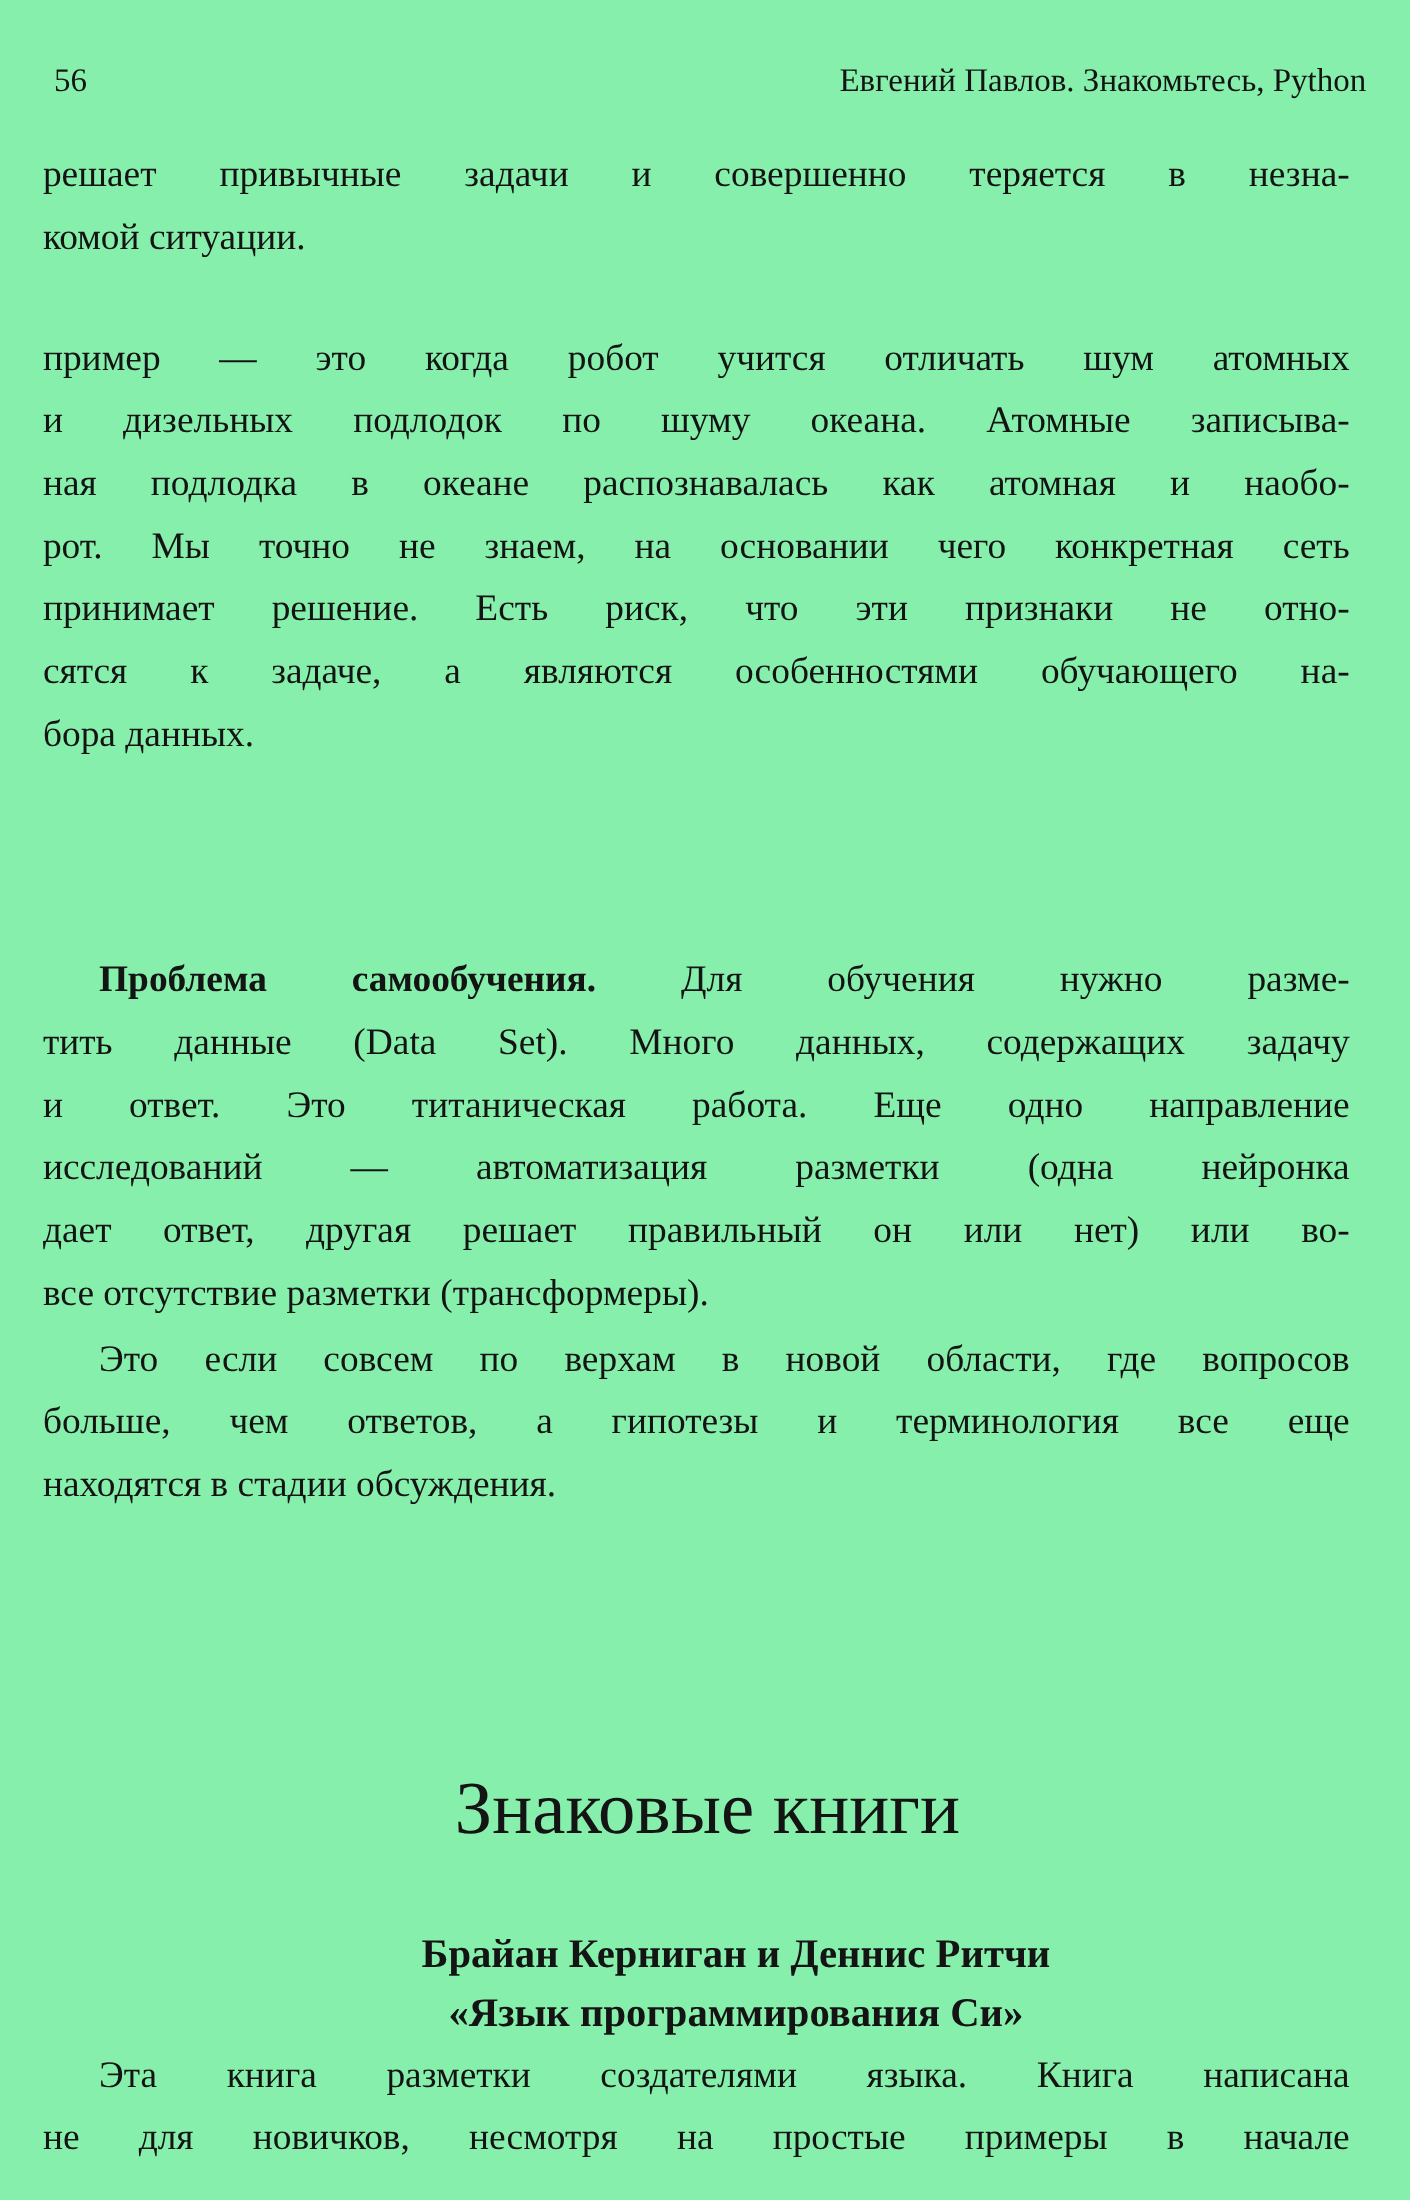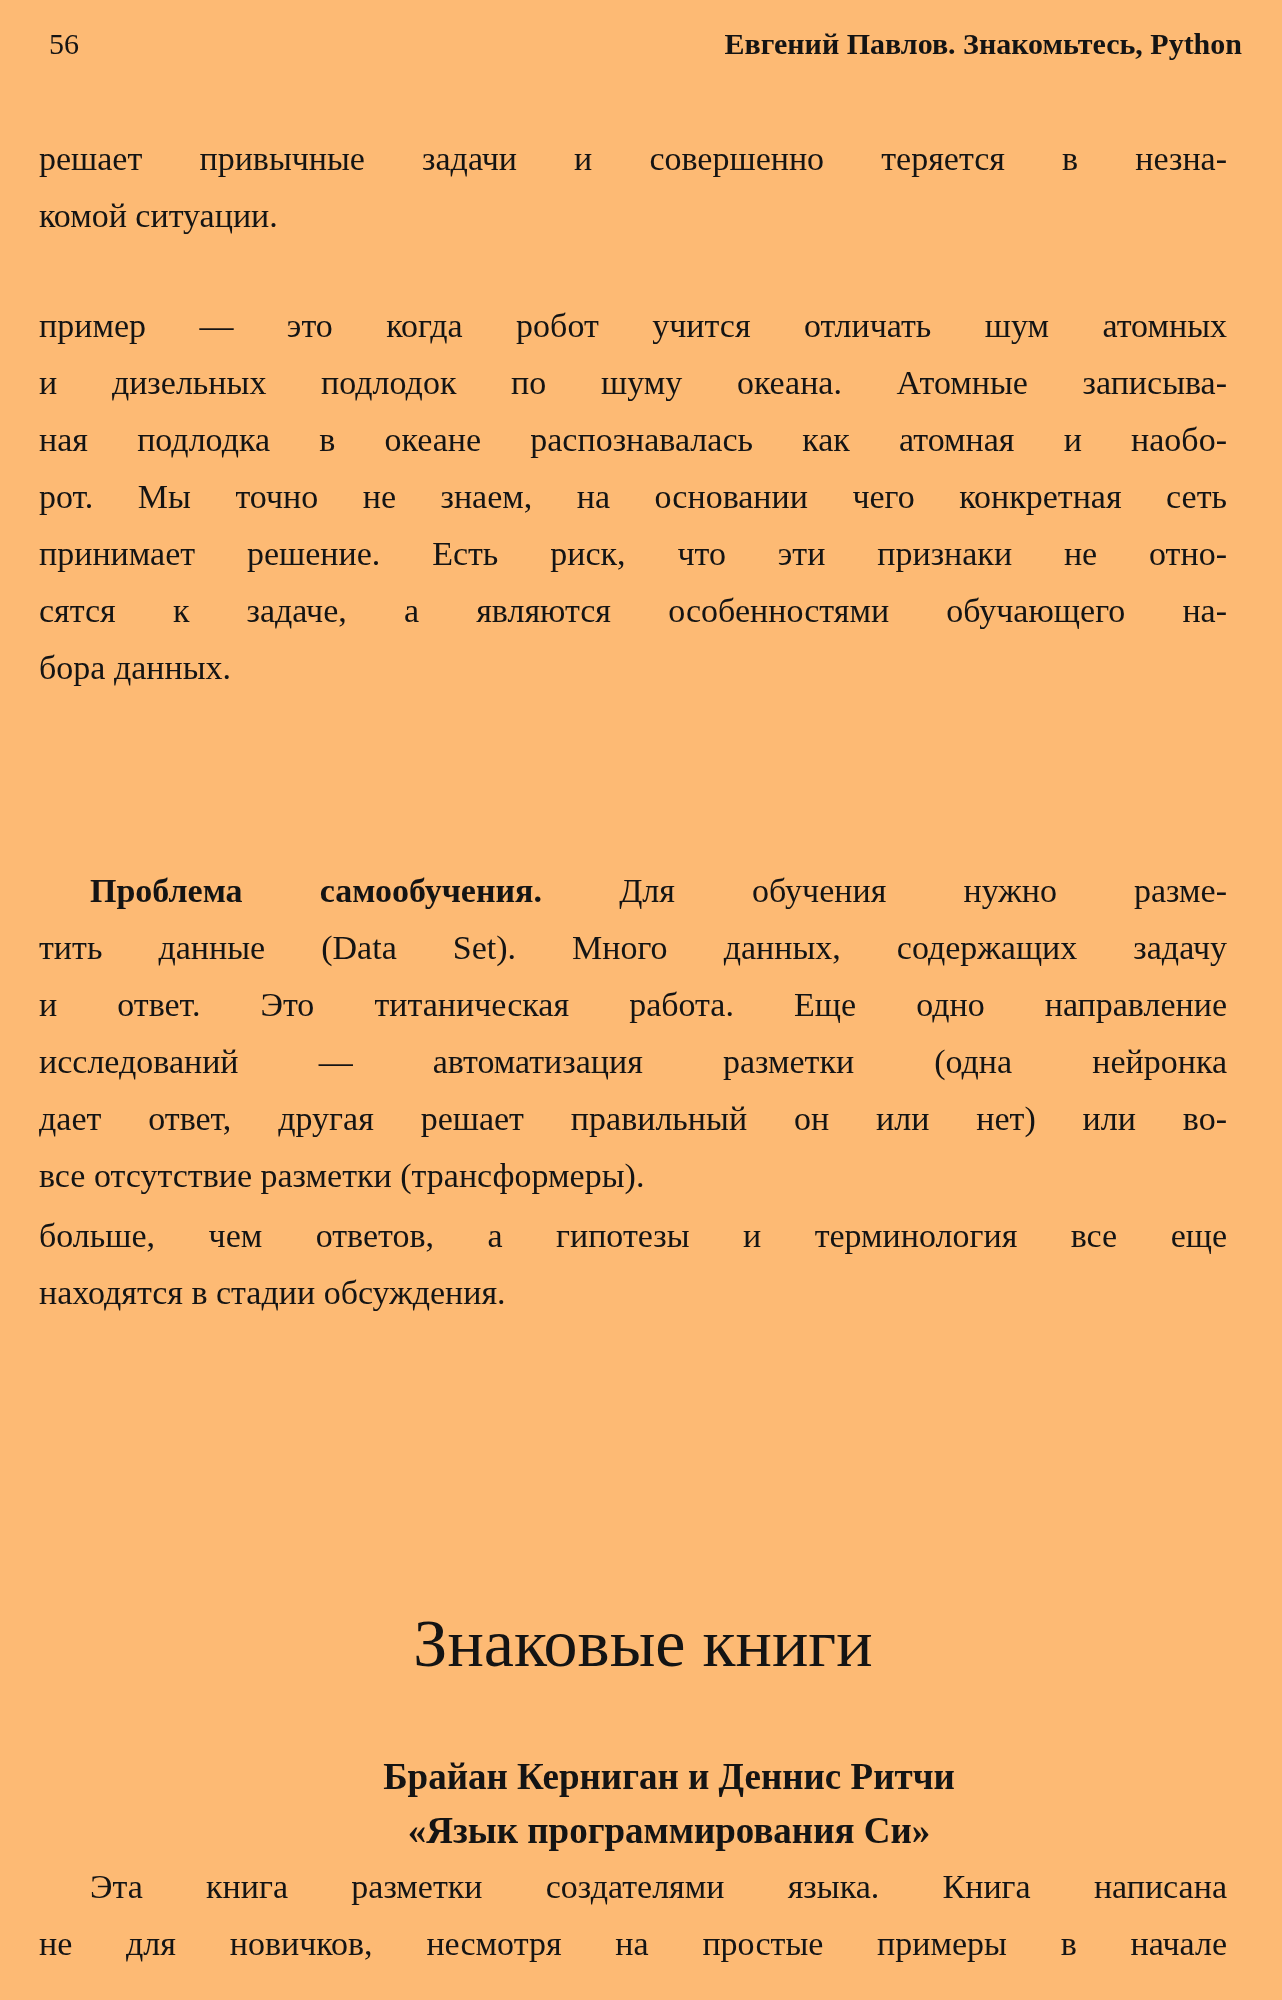--- a/index.html
+++ b/index.html
@@ -4,39 +4,39 @@
 <style>
   html, body {
     margin: 0;
     padding: 0;
     background: #ffffff;
   }
   .page {
     position: relative;
     width: 1282px;
     height: 2000px;
-    background: #fdba74;
+    background: #86efac;
     color: #141414;
     font-family: "Liberation Serif", "DejaVu Serif", serif;
     overflow: hidden;
   }
   
   .runhead {
     position: absolute;
     top: 26px;
     left: 49px;
     width: 1193px;
     display: flex;
     justify-content: space-between;
     align-items: baseline;
     font-size: 30px;
     line-height: 36px;
   }
   .runhead .num { font-weight: normal; }
-  .runhead .title { font-weight: bold; }
+  .runhead .title { font-weight: normal; margin-top: 30px; }
 
   
   .para {
     position: absolute;
     left: 39px;
     width: 1188px;
     font-size: 34px;
     line-height: 57px;
   }
   .line { text-align: left; }
@@ -100,20 +100,21 @@
   <div class="para" style="top:862px">
       <div class="line just indent"><span class="b">Проблема самообучения.</span><span> Для обучения нужно разме-</span></div>
       <div class="line just"><span>тить данные (Data Set). Много данных, содержащих задачу</span></div>
       <div class="line just"><span>и ответ. Это титаническая работа. Еще одно направление</span></div>
       <div class="line just"><span>исследований — автоматизация разметки (одна нейронка</span></div>
       <div class="line just"><span>дает ответ, другая решает правильный он или нет) или во-</span></div>
       <div class="line"><span>все отсутствие разметки (трансформеры).</span></div>
     </div>
 
   <div class="para" style="top:1207px">
+      <div class="line just indent"><span>Это если совсем по верхам в новой области, где вопросов</span></div>
       <div class="line just"><span>больше, чем ответов, а гипотезы и терминология все еще</span></div>
       <div class="line"><span>находятся в стадии обсуждения.</span></div>
     </div>
 
   <h1 class="section-heading">Знаковые книги</h1>
 
   <div class="book-title">
     <div>Брайан Керниган и Деннис Ритчи</div>
     <div>«Язык программирования Си»</div>
   </div>

